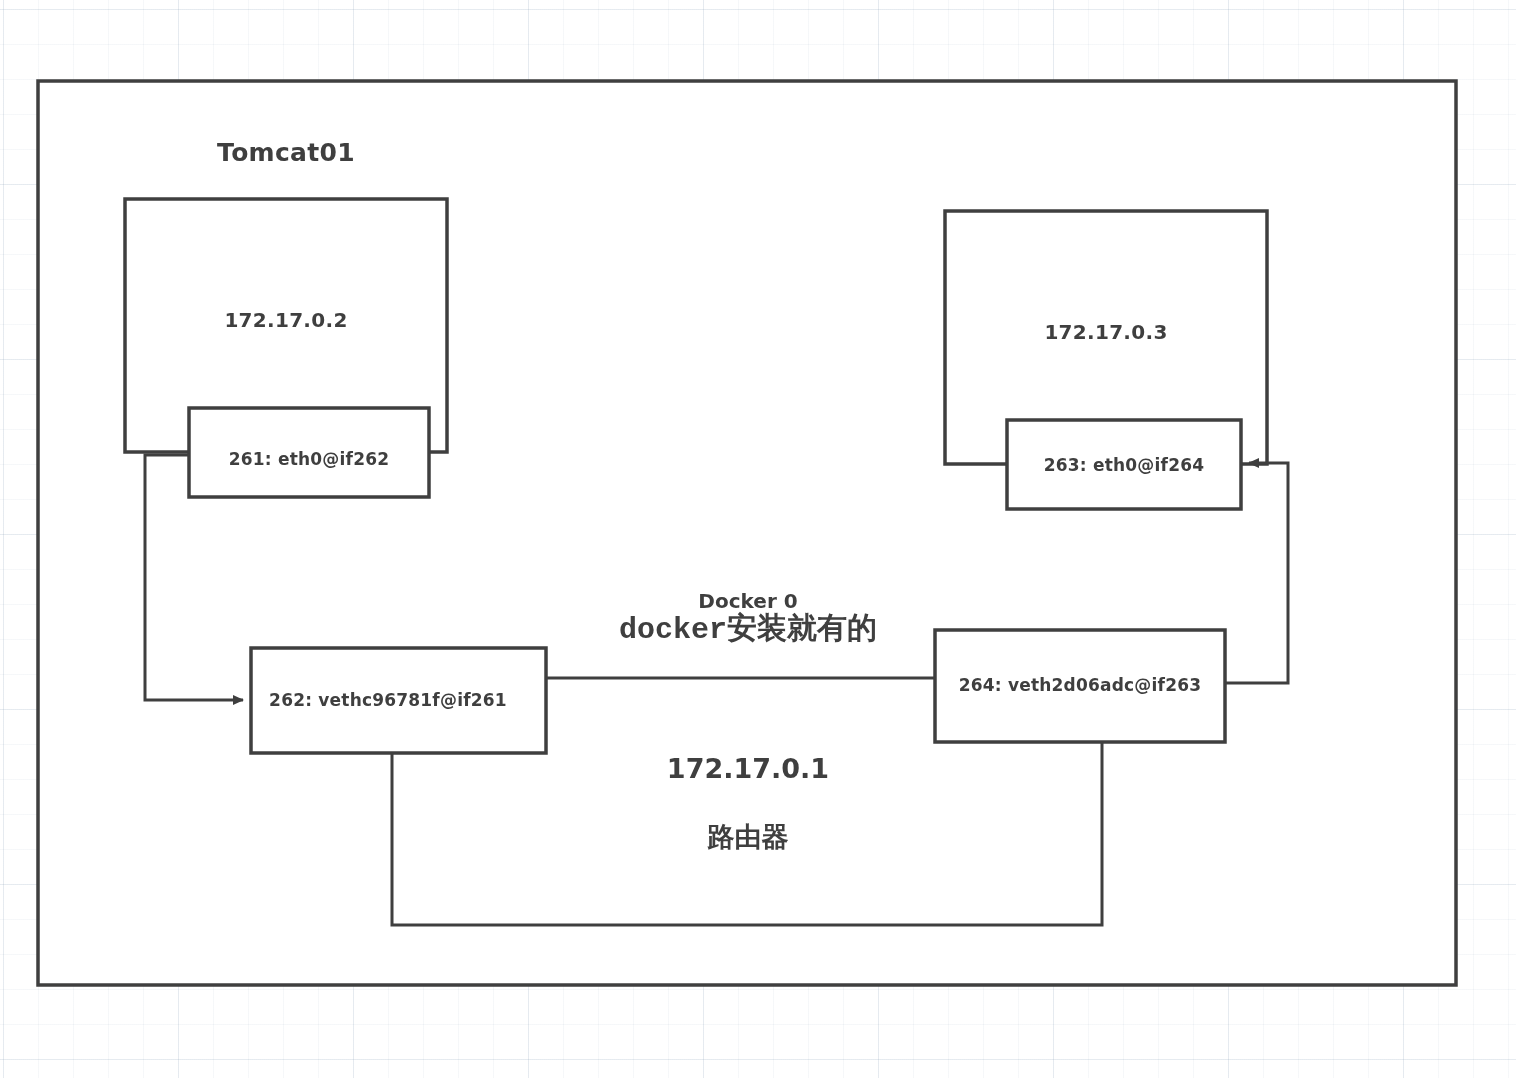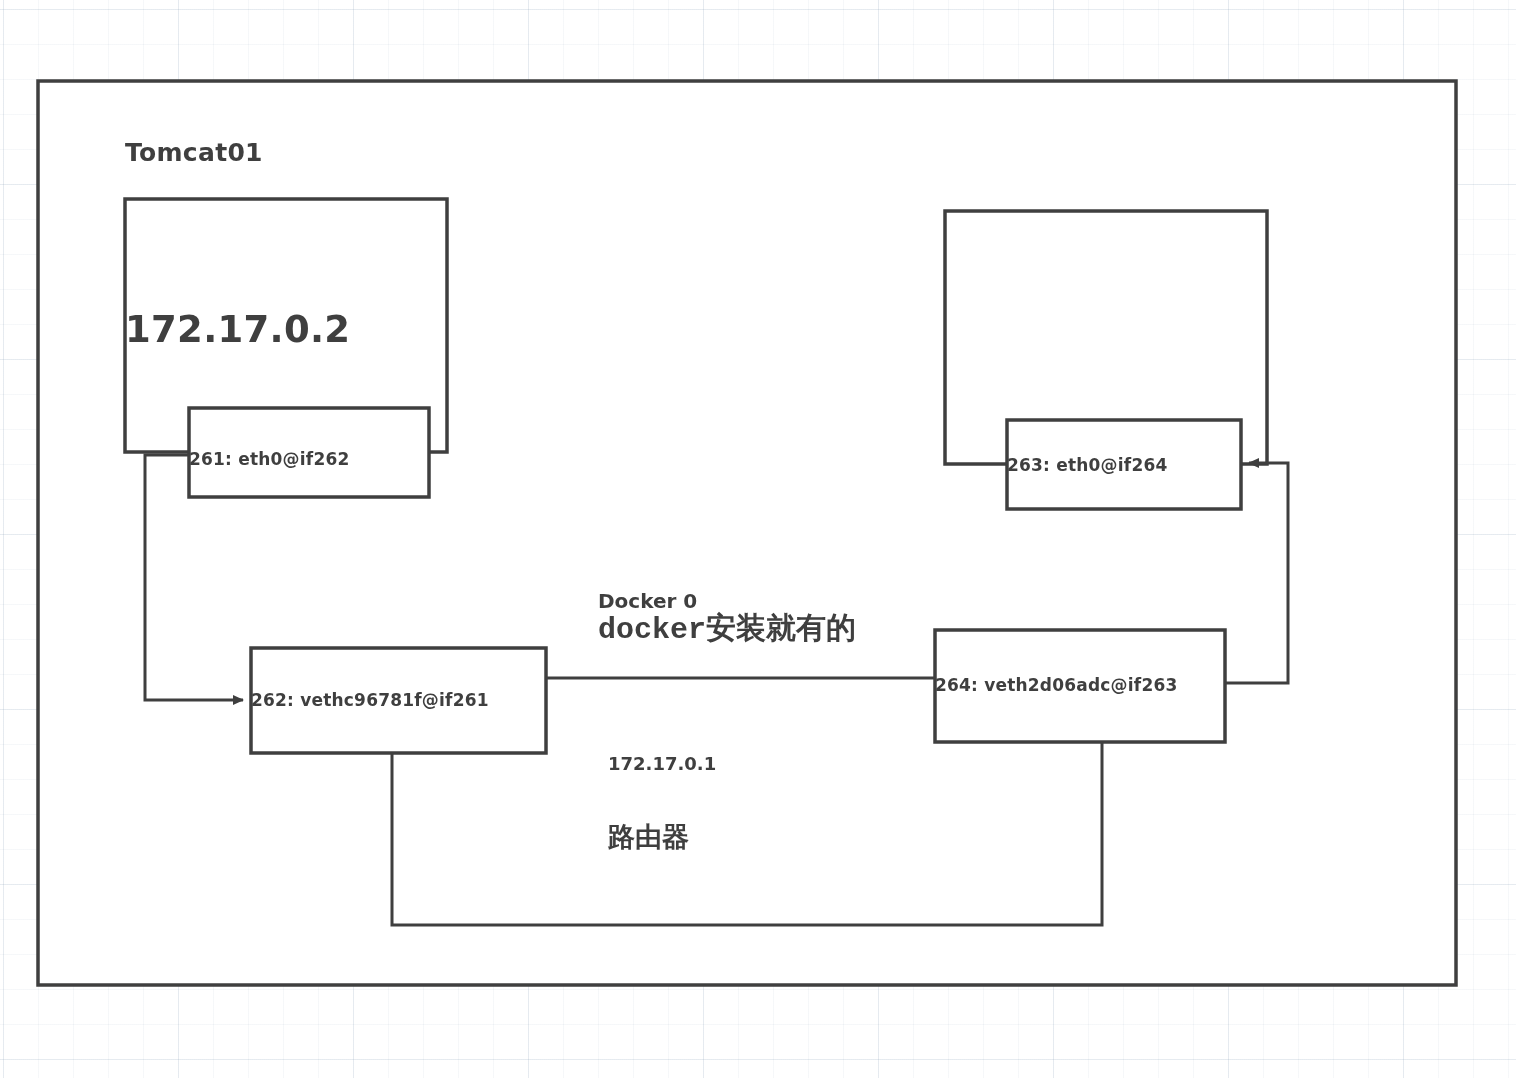--- a/index.html
+++ b/index.html
@@ -30,28 +30,28 @@
     width: 1516px;
     height: 1078px;
   }
 
   .lbl {
     position: absolute;
     color: #3f3f3f;
     font-weight: bold;
     white-space: nowrap;
     line-height: 1.2;
-    text-align: left;
+    text-align: center;
   }
   .lbl-title     { font-size: 25px; letter-spacing: 0.3px; }
-  .lbl-ip        { font-size: 37px; letter-spacing: 0.3px; }
+  .lbl-ip        { font-size: 20px; letter-spacing: 0.3px; }
   .lbl-iface     { font-size: 17px; letter-spacing: 0.2px; }
   .lbl-docker    { font-size: 20px; margin-top: 8px; }
   .lbl-docker-cn { font-size: 30px; font-family: Liberation Mono, monospace; }
-  .lbl-router-ip { font-size: 18px; }
+  .lbl-router-ip { font-size: 27px; }
   .lbl-router-cn { font-size: 27px; }
 </style>
 </head>
 <body>
 
 <div id="canvas">
 
   <svg id="diagram-svg" viewBox="0 0 1516 1078" xmlns="http://www.w3.org/2000/svg">
     <defs>
       <marker id="arrowend" markerWidth="12" markerHeight="12" refX="10" refY="5" orient="auto" markerUnits="userSpaceOnUse">
@@ -82,20 +82,21 @@
     <path d="M392,753 L392,925 L1102,925 L1102,742" fill="none" stroke="#3f3f3f" stroke-width="3"></path>
   </svg>
 
   <div class="lbl lbl-title" style="left:125px; top:138px; width:322px;">Tomcat01</div>
 
   <div class="lbl lbl-ip" style="left:125px; top:308px; width:322px;">172.17.0.2</div>
 
   <div class="lbl lbl-iface" style="left:189px; top:449px; width:240px;">261: eth0@if262</div>
 
 
+  <div class="lbl lbl-ip" style="left:945px; top:320px; width:322px;">172.17.0.3</div>
 
   <div class="lbl lbl-iface" style="left:1007px; top:455px; width:234px;">263: eth0@if264</div>
 
   <div class="lbl lbl-iface" style="left:251px; top:690px; width:274px;">262: vethc96781f@if261</div>
 
   <div class="lbl lbl-iface" style="left:935px; top:675px; width:290px;">264: veth2d06adc@if263</div>
 
   <div class="lbl lbl-docker" style="left:598px; top:581px; width:300px;">Docker 0</div>
 
   <div class="lbl lbl-docker-cn" style="left:598px; top:612px; width:300px;">docker安装就有的</div>

